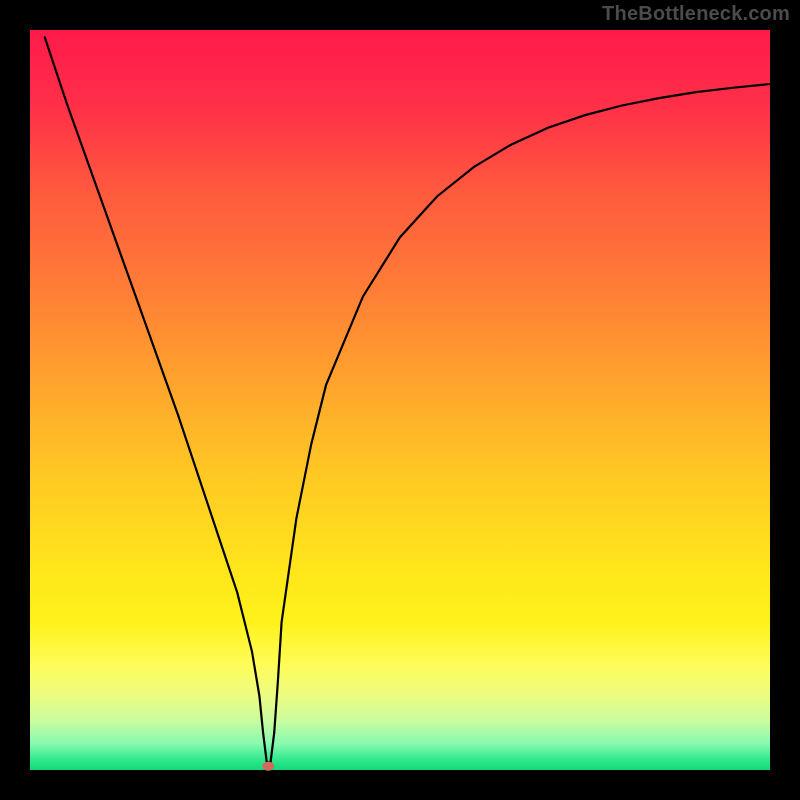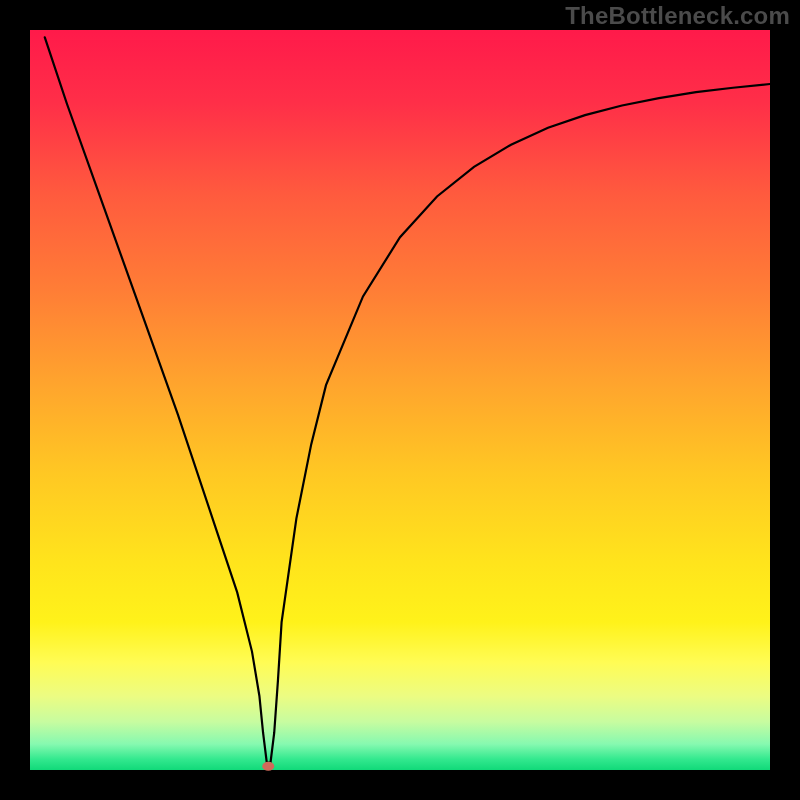--- a/index.html
+++ b/index.html
@@ -15,21 +15,21 @@
     position: relative;
     width: 800px;
     height: 800px;
     background: #000;
   }
   .watermark {
     position: absolute;
     top: 2px;
     right: 10px;
     color: #4b4b4b;
-    font-size: 24px;
+    font-size: 20px;
     font-weight: 600;
     letter-spacing: 0.2px;
     user-select: none;
   }
   svg {
     display: block;
   }
 </style>
 </head>
 <body>

